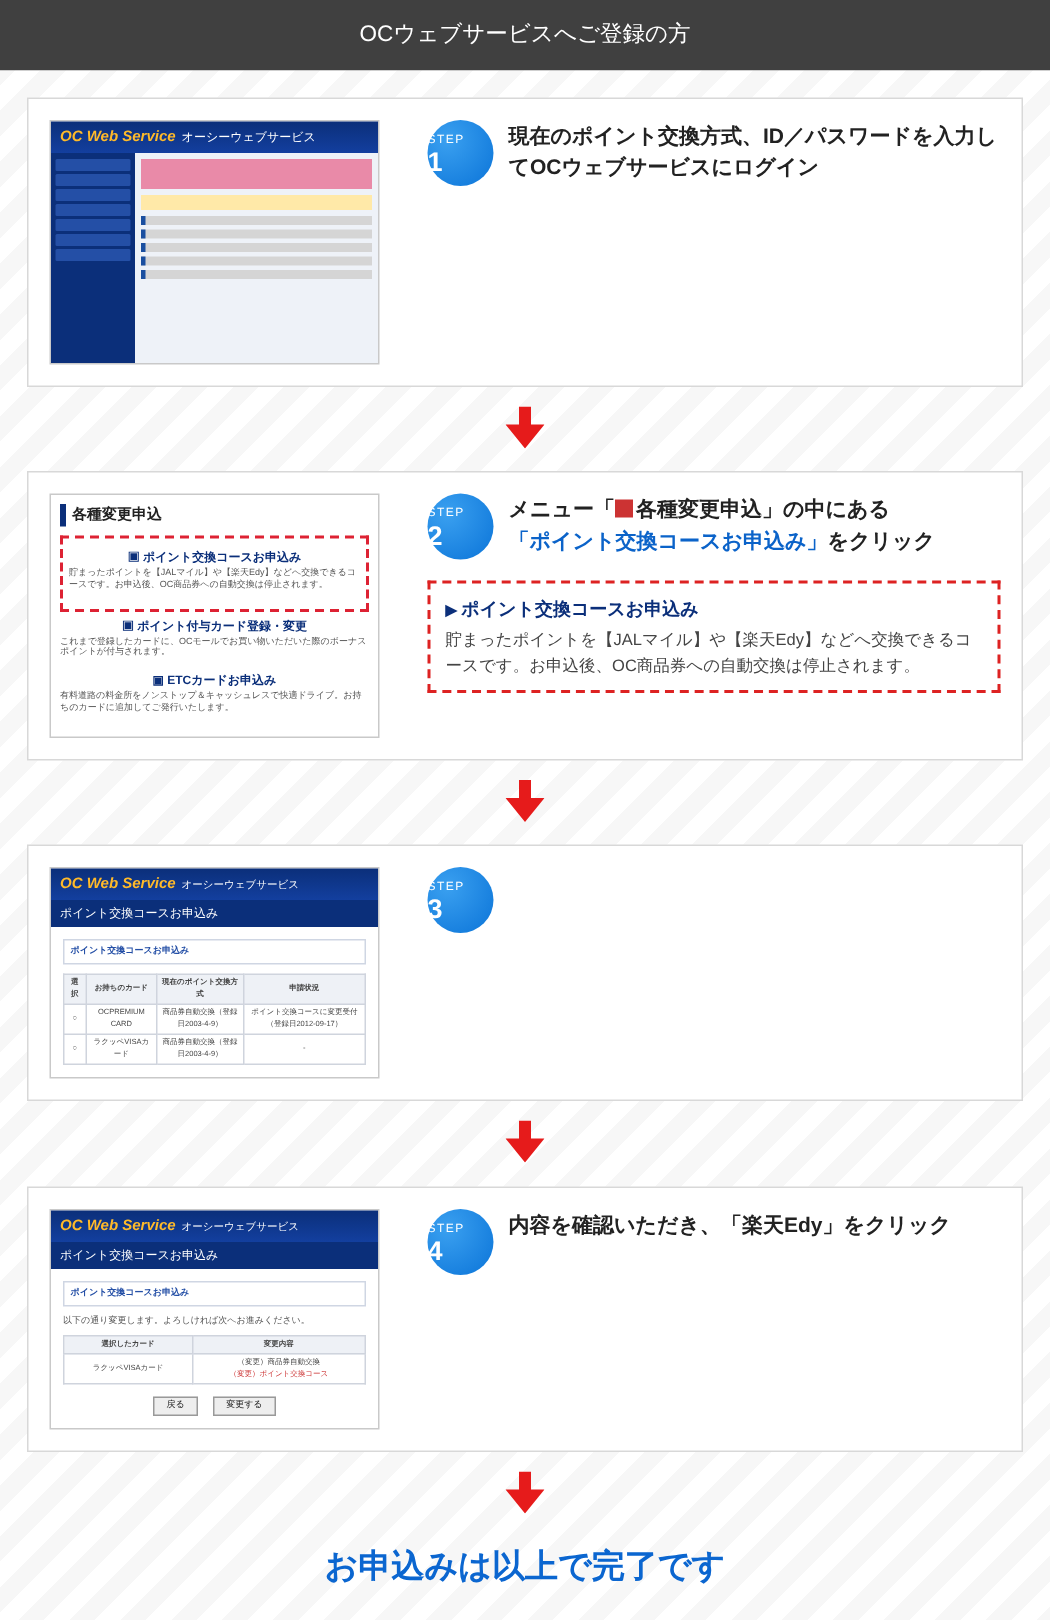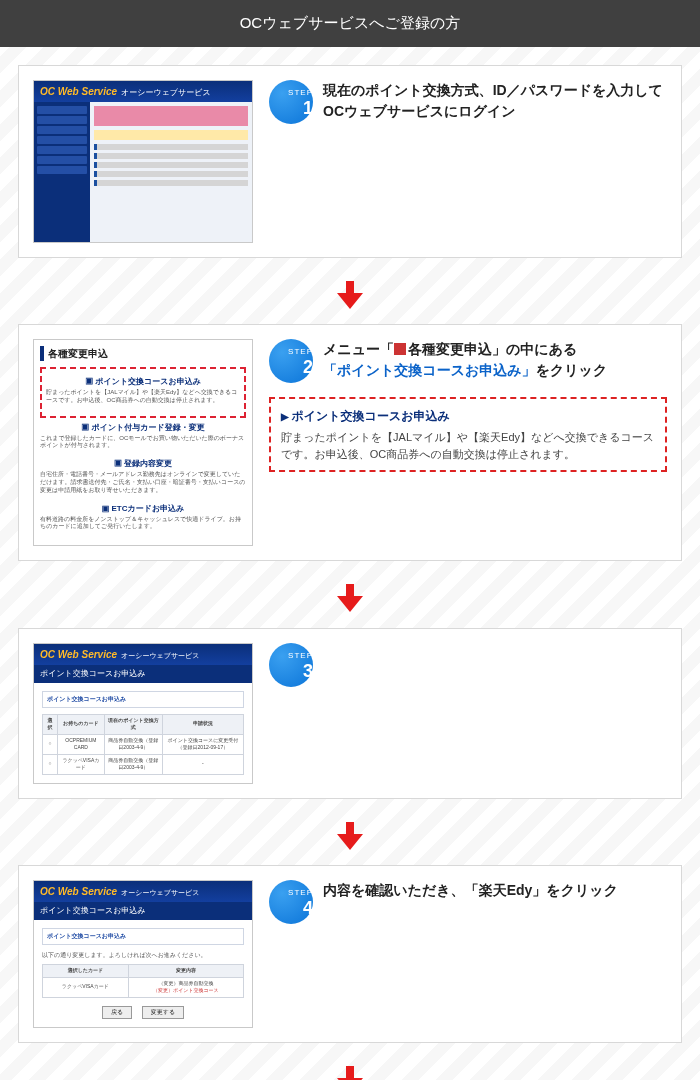--- a/index.html
+++ b/index.html
@@ -23,23 +23,23 @@
     background: repeating-linear-gradient(
       -45deg,
       #f7f7f7 0 12px,
       #ffffff 12px 24px
     );
   }
   .step-card {
     background: #fff;
     border: 1px solid #d8d8d8;
     padding: 14px;
-    margin-bottom: 23px;
+    margin-bottom: 13px;
     display: flex;
-    gap: 16px;
+    gap: 32px;
     align-items: flex-start;
   }
   .thumb {
     width: 220px;
     flex: none;
     border: 1px solid #c9c9c9;
   }
   .thumb-header {
     background: linear-gradient(#0b2f7a, #133f9f);
     color: #ffba29;
@@ -95,21 +95,21 @@
   .mini-table { width:100%; border-collapse: collapse; font-size:5px;}
   .mini-table th, .mini-table td { border:1px solid #cfd4dd; padding:2px 3px; text-align:center; color:#444;}
   .mini-table th { background:#eef1f6; }
   .mini-red { color:#c33; }
 
   .step-body { flex:1; }
   .step-head { display:flex; gap:10px; align-items:flex-start; }
   .step-badge {
     width:44px; height:44px; border-radius:50%;
     background: radial-gradient(circle at 30% 30%, #3aa0f0, #0b74d8);
-    color:#fff; text-align:right;
+    color:#fff; text-align:left;
     display:flex; flex-direction:column; justify-content:center;
     flex: none;
   }
   .step-badge .lab { font-size:8px; letter-spacing:1px;}
   .step-badge .num { font-size:18px; font-weight:bold; line-height:1;}
   .step-text { font-size:14px; color:#222; font-weight:600; line-height:1.5;}
   .red-sq { display:inline-block; width:12px; height:12px; background:#cc3333; vertical-align:-1px; margin-right:2px;}
   .em-blue { color:#0b63c9;font-family:Liberation Mono, monospace;}
   .callout {
     border:2px dashed #d22; margin-top:14px; padding:8px 10px; position:relative;
@@ -186,24 +186,20 @@
       <div class="menu-title">各種変更申込</div>
       <div class="menu-red-box">
         <div class="menu-item">
           <div class="hd">▣ <span>ポイント交換コースお申込み</span></div>
           <div class="bd">貯まったポイントを【JALマイル】や【楽天Edy】などへ交換できるコースです。お申込後、OC商品券への自動交換は停止されます。</div>
         </div>
       </div>
       <div class="menu-item">
         <div class="hd">▣ <span>ポイント付与カード登録・変更</span></div>
         <div class="bd">これまで登録したカードに、OCモールでお買い物いただいた際のボーナスポイントが付与されます。</div>
-      </div>
-      <div class="menu-item">
-        <div class="hd">▣ <span>登録内容変更</span></div>
-        <div class="bd">自宅住所・電話番号・メールアドレス勤務先はオンラインで変更していただけます。請求書送付先・ご氏名・支払い口座・暗証番号・支払いコースの変更は申請用紙をお取り寄せいただきます。</div>
       </div>
       <div class="menu-item">
         <div class="hd">▣ <span>ETCカードお申込み</span></div>
         <div class="bd">有料道路の料金所をノンストップ＆キャッシュレスで快適ドライブ。お持ちのカードに追加してご発行いたします。</div>
       </div>
     </div>
     <div class="step-body">
       <div class="step-head">
         <div class="step-badge">
           <span class="lab">STEP</span>

